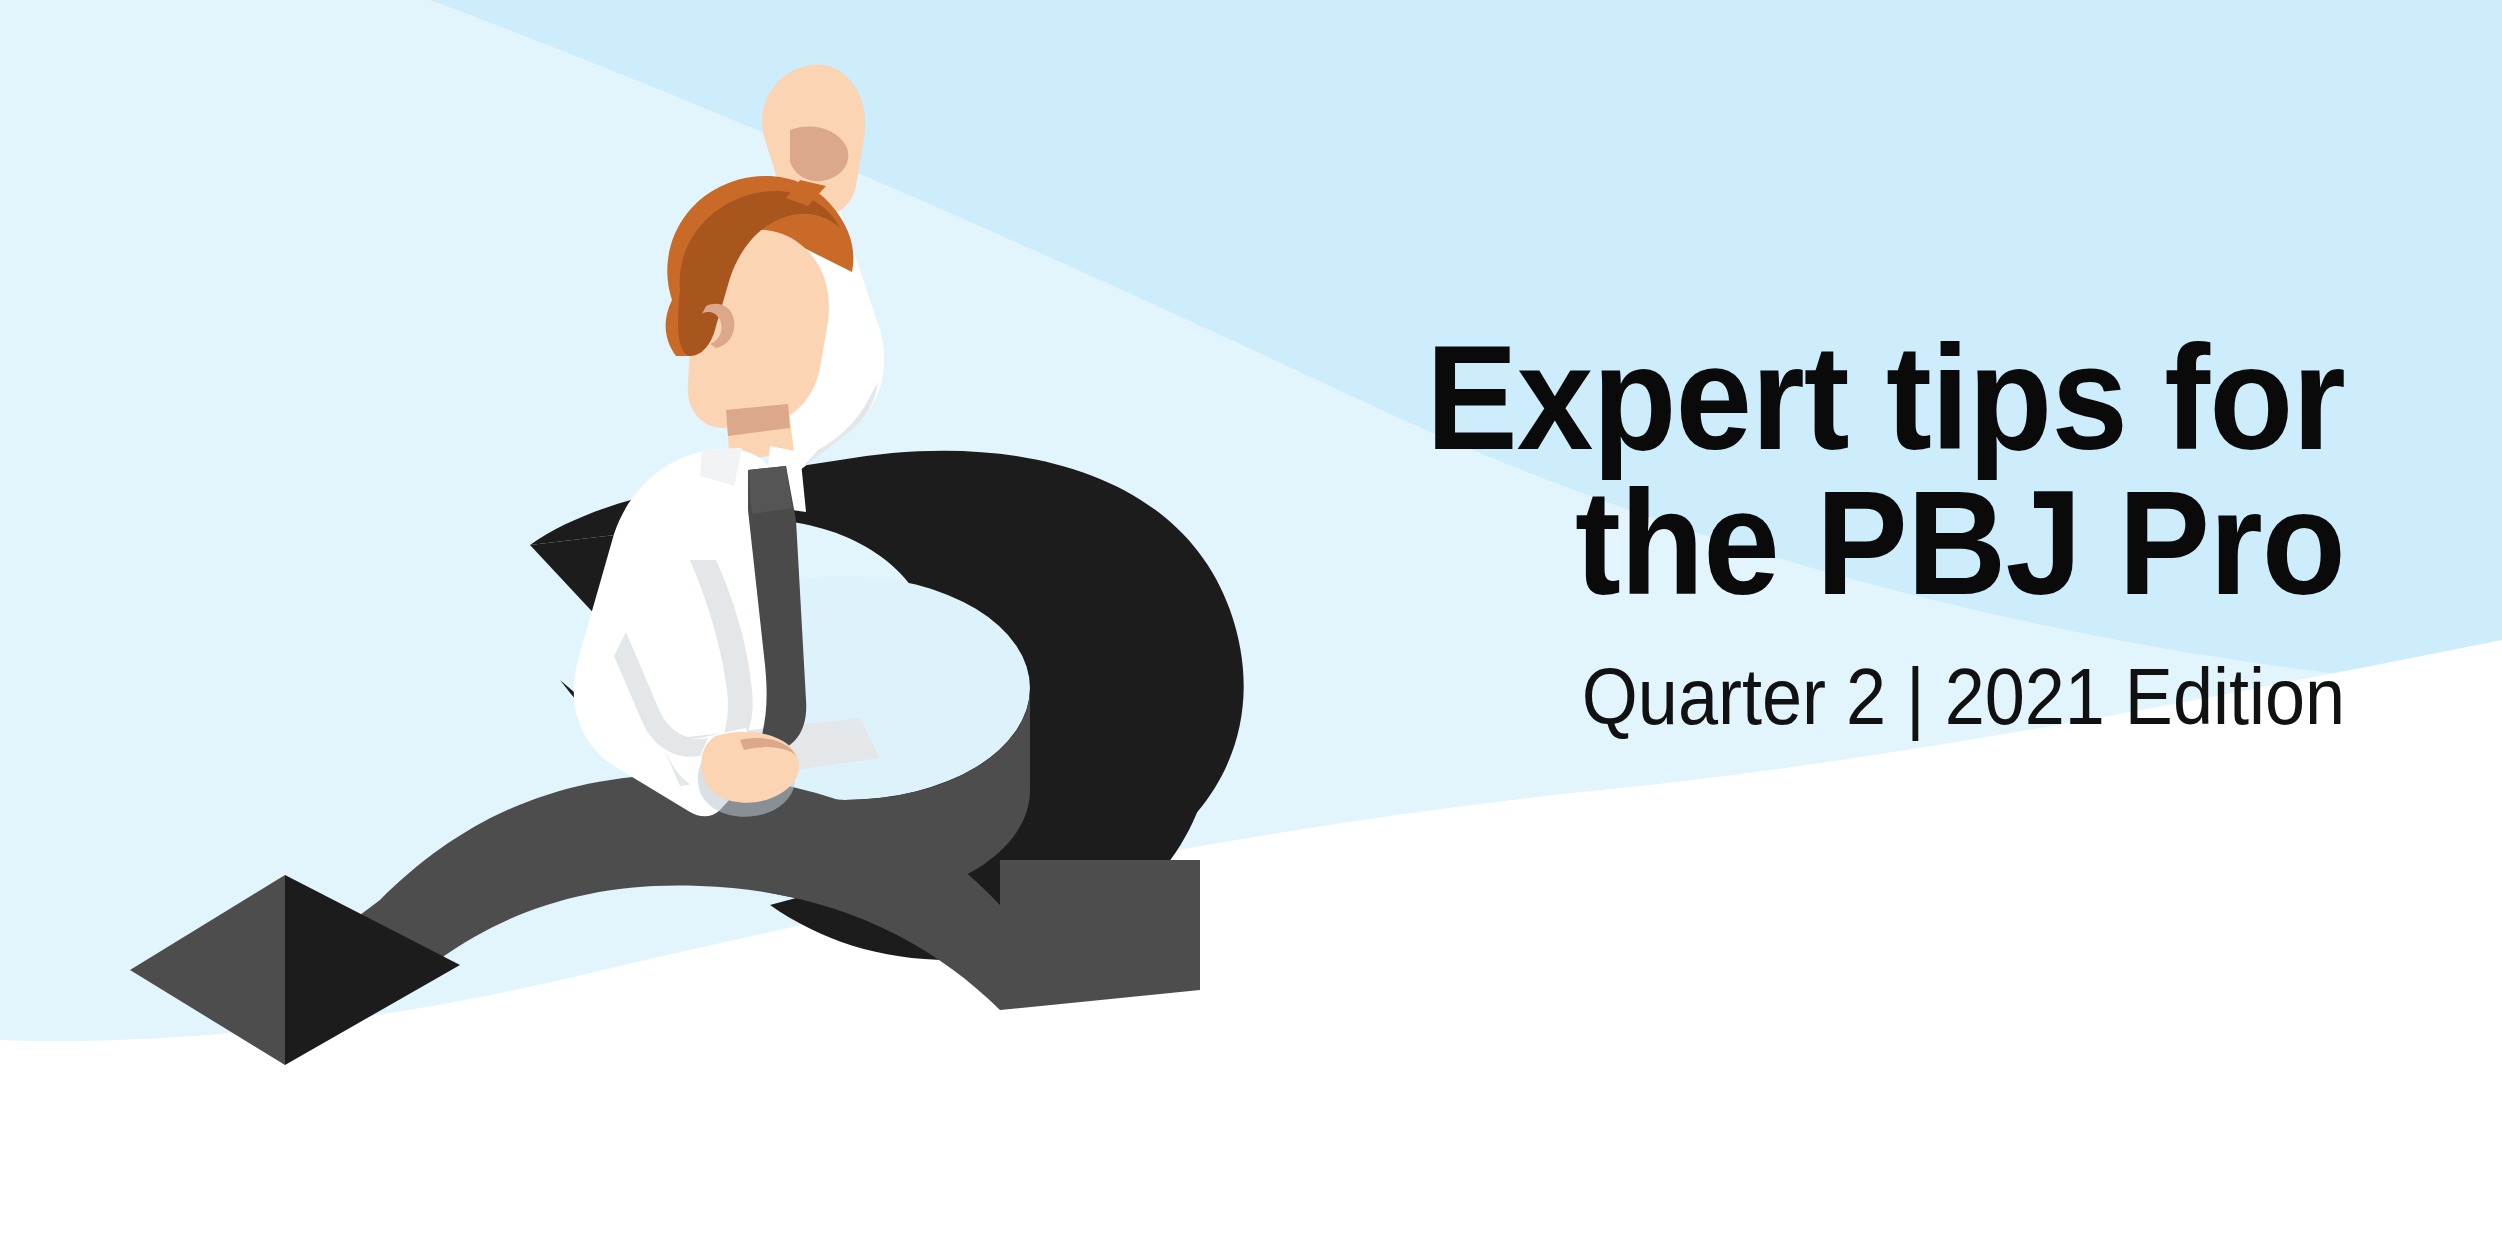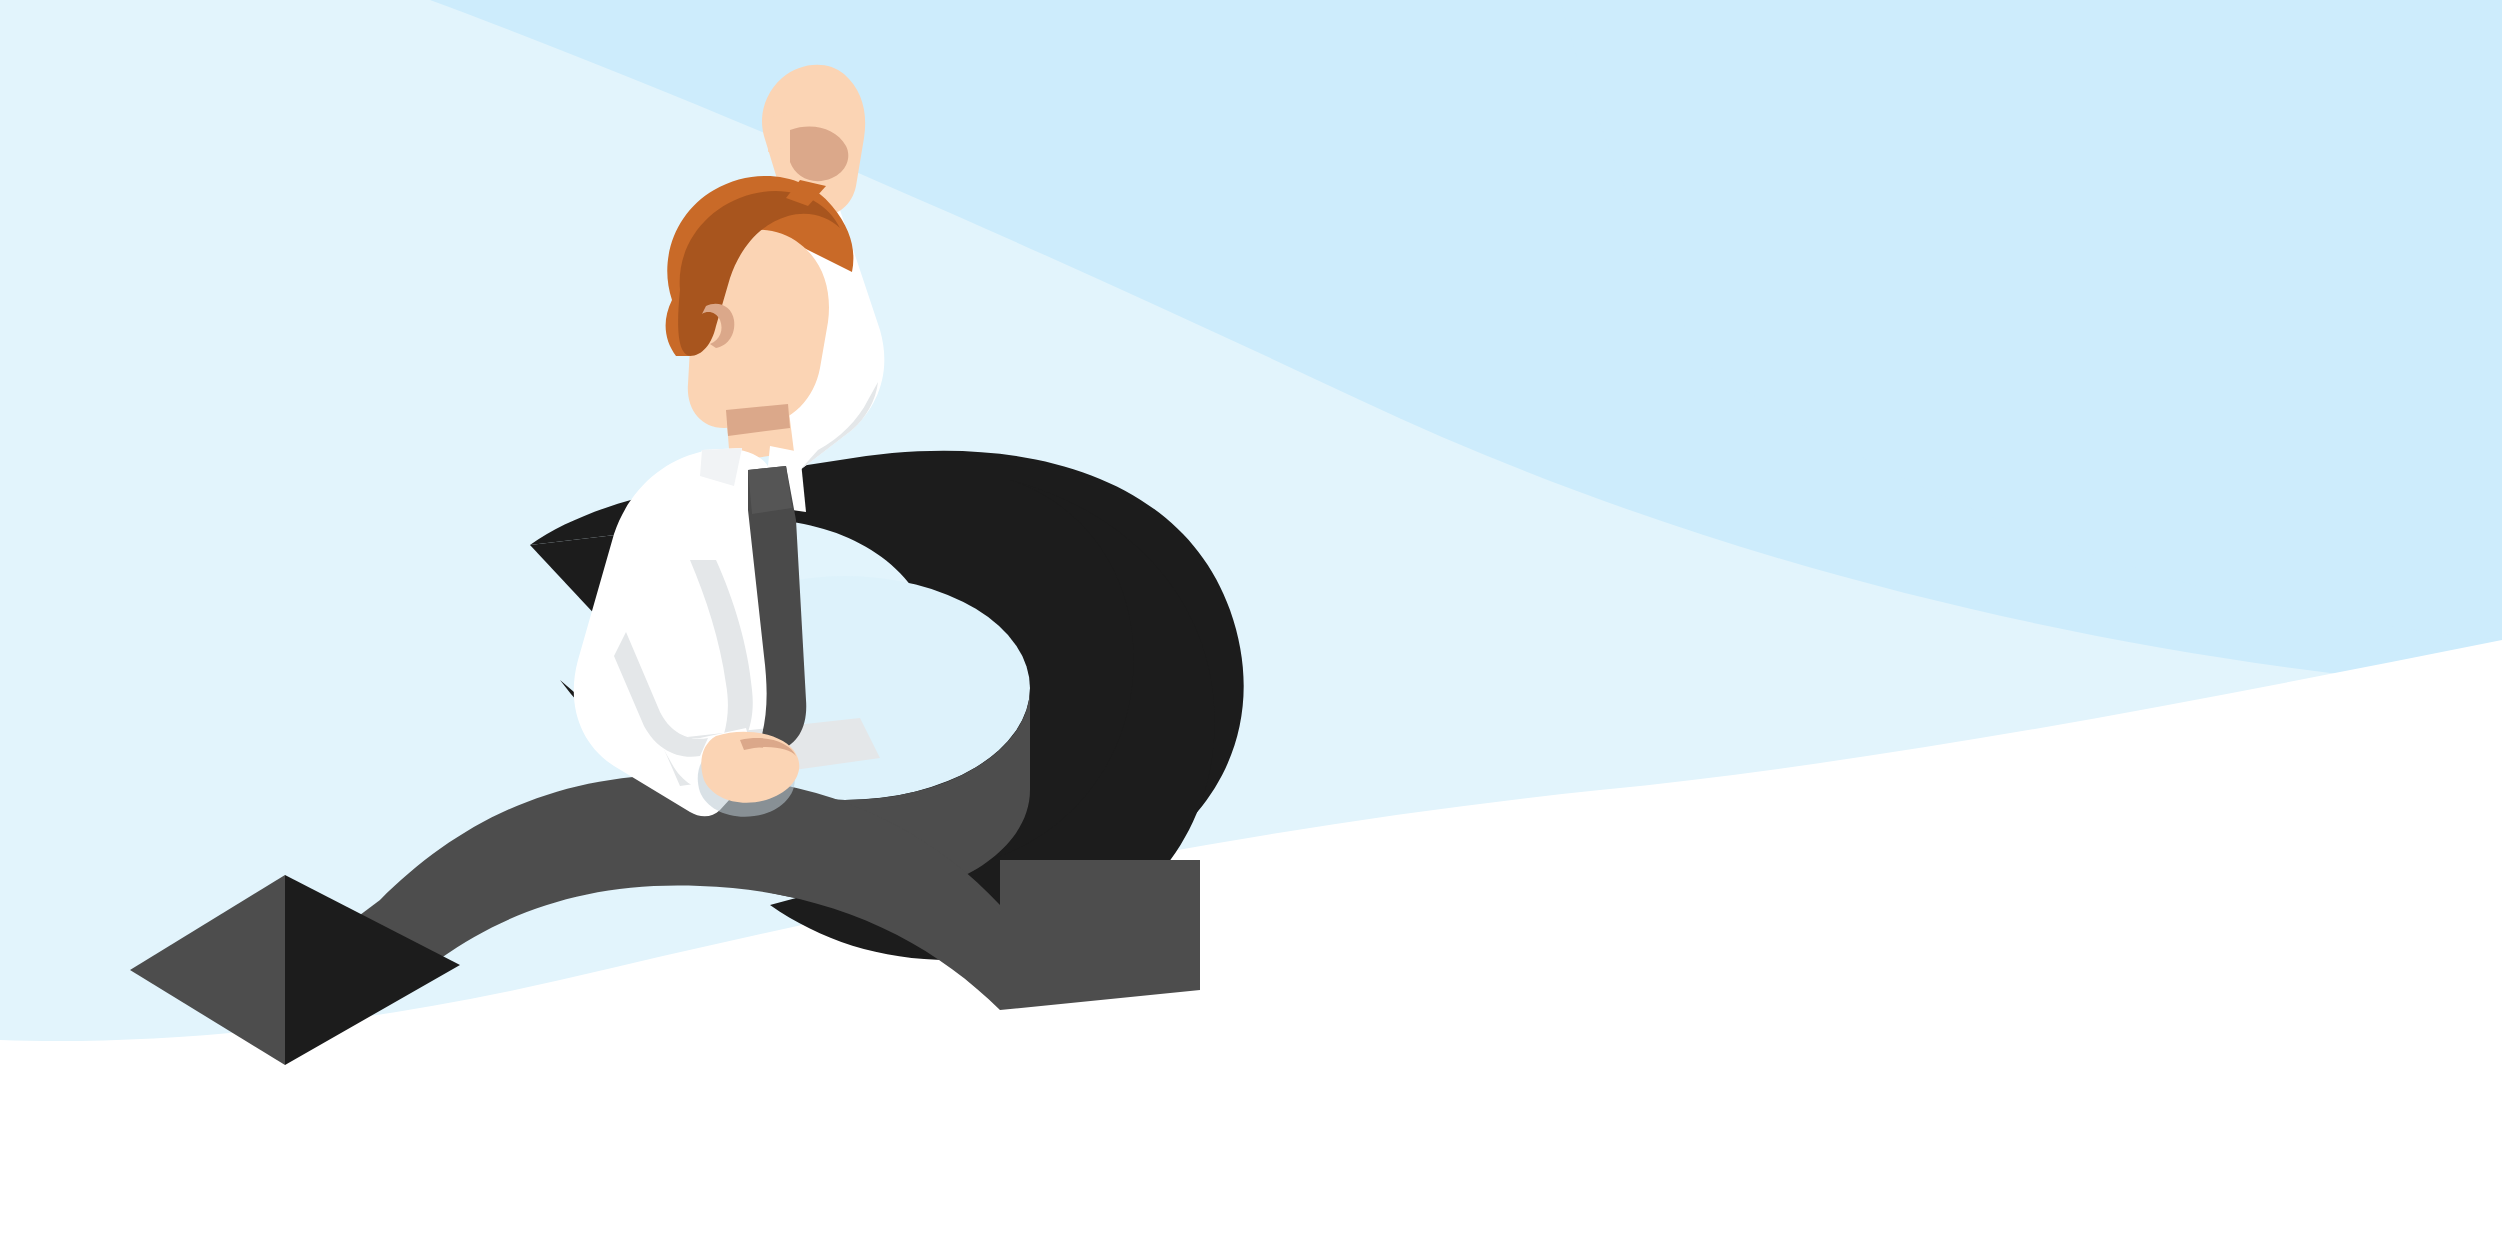--- a/index.html
+++ b/index.html
@@ -265,14 +265,19 @@
              C 746,726 786,734 796,754
              C 806,772 792,792 766,800
              C 738,808 712,798 704,780
              C 698,762 702,744 716,736 Z" fill="#fbd4b4"></path>
 
     <path d="M 740,740
              C 766,734 790,742 796,756
              C 790,748 766,744 744,750 Z" fill="#dba88a"></path>
   </svg>
 
+  <div id="text-block">
+    <h1 id="headline">Expert tips for
+the PBJ Pro</h1>
+    <div id="subtitle">Quarter 2 | 2021 Edition</div>
+  </div>
 
 </div>
 
 </body></html>

